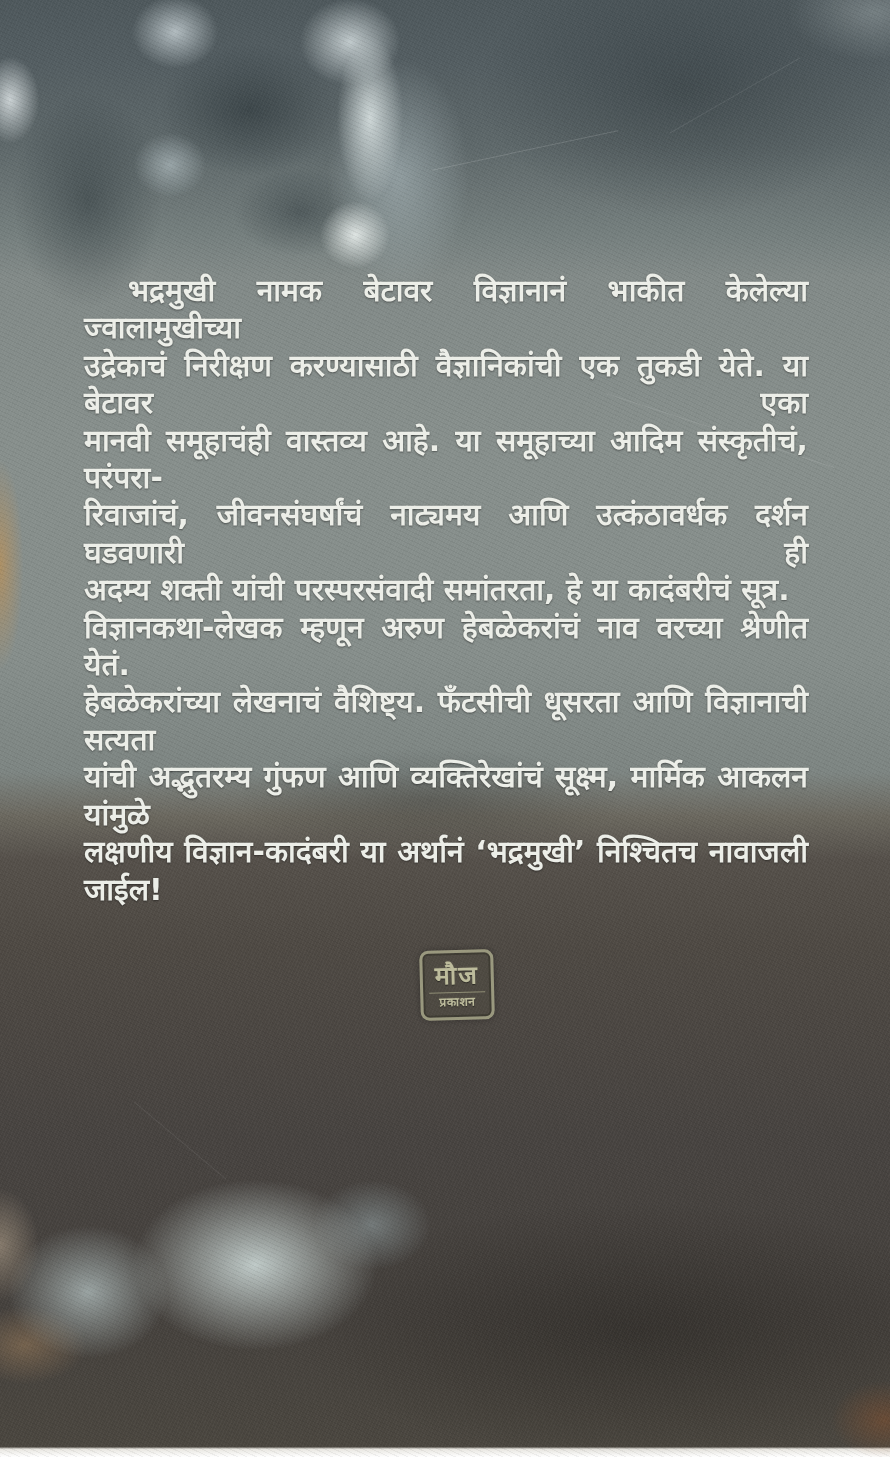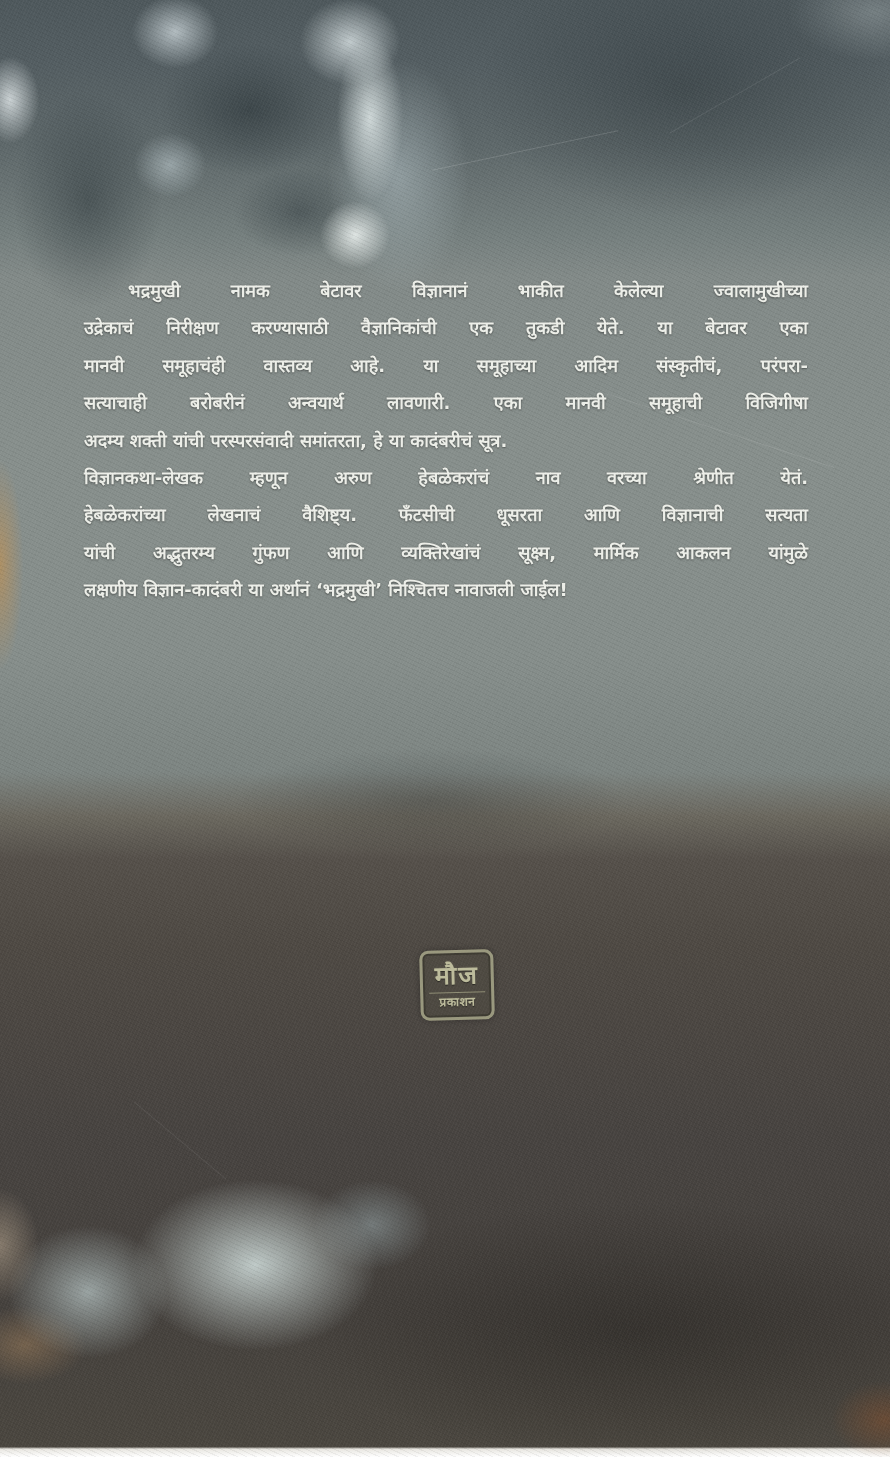--- a/index.html
+++ b/index.html
@@ -69,21 +69,21 @@
   .scratch{position:absolute;background:rgba(255,255,255,.14);pointer-events:none;}
   #scratch1{width:190px;height:1px;left:430px;top:150px;transform:rotate(-12deg);}
   #scratch2{width:240px;height:1px;left:600px;top:430px;transform:rotate(18deg);opacity:.7;}
   #scratch3{width:150px;height:1px;left:660px;top:95px;transform:rotate(-30deg);opacity:.6;}
   #scratch4{width:120px;height:1px;left:120px;top:1140px;transform:rotate(40deg);opacity:.5;}
 
   
   #blurb{
     position:absolute;left:84px;top:272px;width:724px;
     color:#eceee8;
-    font-size:18px;font-weight:700;
+    font-size:30px;font-weight:700;
     line-height:37.4px;
     text-shadow:0 1px 2px rgba(0,0,0,.38), 0 0 1px rgba(0,0,0,.25);
   }
   .bline{
     text-align:justify;
     -moz-text-align-last:justify;
     text-align-last:justify;
     white-space:normal;
   }
   .bline.lastline{text-align-last:left;}
@@ -114,21 +114,21 @@
   <div id="grain"></div>
   <div class="scratch" id="scratch1"></div>
   <div class="scratch" id="scratch2"></div>
   <div class="scratch" id="scratch3"></div>
   <div class="scratch" id="scratch4"></div>
 
   <div id="blurb">
     <div class="bline indent">भद्रमुखी नामक बेटावर विज्ञानानं भाकीत केलेल्या ज्वालामुखीच्या</div>
     <div class="bline">उद्रेकाचं निरीक्षण करण्यासाठी वैज्ञानिकांची एक तुकडी येते. या बेटावर एका</div>
     <div class="bline">मानवी समूहाचंही वास्तव्य आहे. या समूहाच्या आदिम संस्कृतीचं, परंपरा-</div>
-    <div class="bline">सत्याचाही बरोबरीनं अन्वयार्थ लावणारी. एका मानवी समूहाची विजिगीषा</div>
+    <div class="bline">रिवाजांचं, जीवनसंघर्षांचं नाट्यमय आणि उत्कंठावर्धक दर्शन घडवणारी ही</div>
     <div class="bline lastline">अदम्य शक्ती यांची परस्परसंवादी समांतरता, हे या कादंबरीचं सूत्र.</div>
     <div class="bline">विज्ञानकथा-लेखक म्हणून अरुण हेबळेकरांचं नाव वरच्या श्रेणीत येतं.</div>
     <div class="bline">हेबळेकरांच्या लेखनाचं वैशिष्ट्य. फँटसीची धूसरता आणि विज्ञानाची सत्यता</div>
     <div class="bline">यांची अद्भुतरम्य गुंफण आणि व्यक्तिरेखांचं सूक्ष्म, मार्मिक आकलन यांमुळे</div>
     <div class="bline lastline">लक्षणीय विज्ञान-कादंबरी या अर्थानं ‘भद्रमुखी’ निश्चितच नावाजली जाईल!</div>
   </div>
 
   <div id="seal">
     <div class="seal-top">मौज</div>
     <div class="seal-rule"></div>

